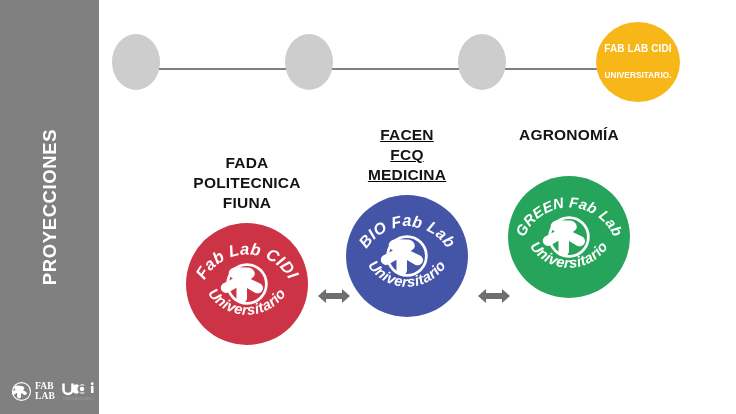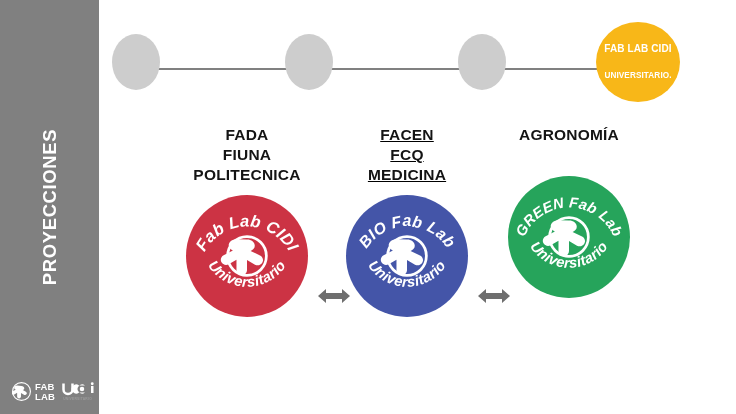--- a/index.html
+++ b/index.html
@@ -38,20 +38,21 @@
   }
 
   
   #sidebar-logo {
     position: absolute;
     left: 12px;
     bottom: 13px;
     display: flex;
     align-items: center;
     gap: 4px;
+    font-family: Liberation Serif, serif;
   }
   #sidebar-logo-mark { width: 19px; height: 19px; display: block; }
   #sidebar-logo-wordmark {
     display: flex;
     flex-direction: column;
     line-height: 1.0;
     color: #ffffff;
     font-weight: bold;
     font-size: 9.5px;
     letter-spacing: 0.2px;
@@ -138,21 +139,21 @@
     height: 240px;
   }
   .lab-group {
     position: absolute;
     top: 0;
     width: 180px;
     display: flex;
     flex-direction: column;
     align-items: center;
   }
-  #lab-group-0 { left: 58px; }
+  #lab-group-0 { left: 58px; margin-top: 28px; }
   #lab-group-1 { left: 218px; text-decoration: underline; }
   #lab-group-2 { left: 380px; align-items: center; }
 
   .lab-faculties {
     text-align: center;
     color: #141414;
     font-weight: bold;
     font-size: 15.5px;
     line-height: 1.30;
     letter-spacing: 0.2px;
@@ -220,22 +221,22 @@
     <div id="tl-final-line1">FAB LAB CIDI</div>
     <div id="tl-final-line2">UNIVERSITARIO.</div>
   </div>
 </div>
 
 <div id="labs">
 
   <div class="lab-group" id="lab-group-0">
     <div class="lab-faculties">
       <div>FADA</div>
+      <div>POLITECNICA</div>
       <div>FIUNA</div>
-      <div>POLITECNICA</div>
     </div>
     <div class="lab-badge-wrap">
       <svg class="lab-badge" viewBox="0 0 200 200">
         <circle cx="100" cy="100" r="100" fill="#cc3344"></circle>
         <defs>
           <path id="arcTop0" d="M 24 112 A 78 78 0 0 1 176 112" fill="none"></path>
           <path id="arcBot0" d="M 26 92 A 76 76 0 0 0 174 92" fill="none"></path>
         </defs>
         <text font-family="'Liberation Sans', sans-serif" font-size="27" font-weight="bold" font-style="italic" fill="#ffffff" letter-spacing="0.5">
           <textPath href="#arcTop0" startOffset="50%" text-anchor="middle">Fab Lab CIDI</textPath>

